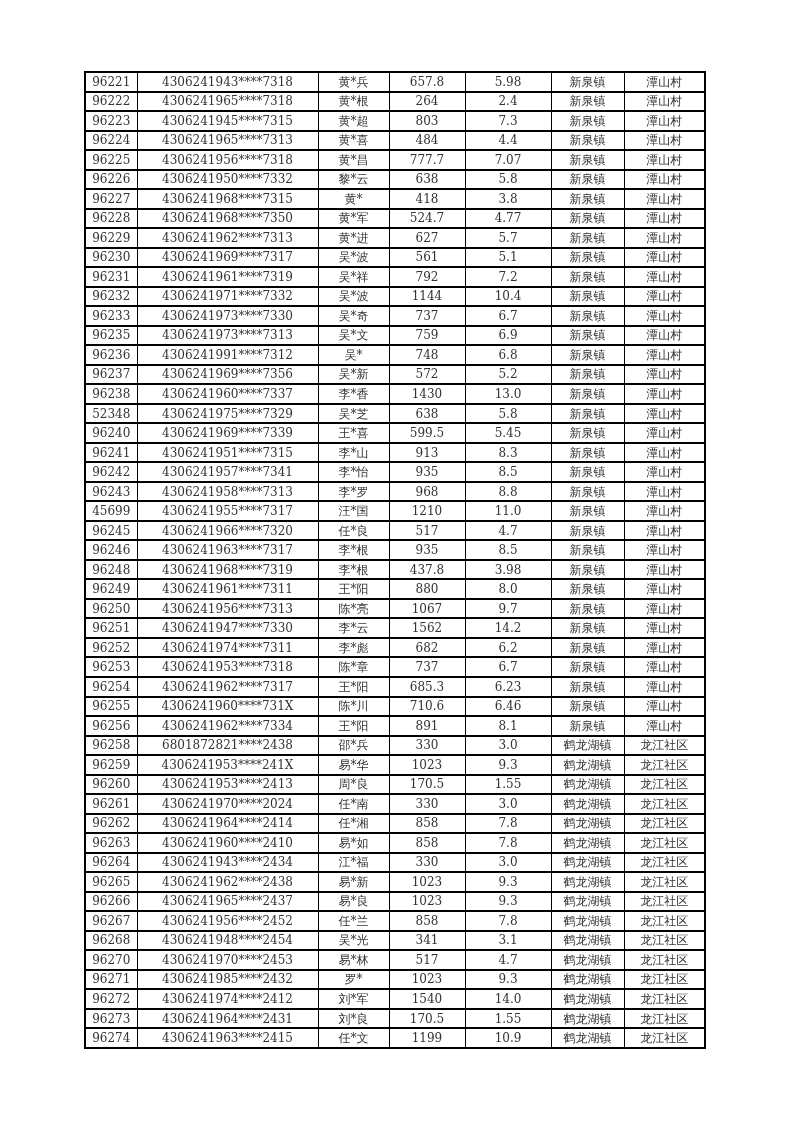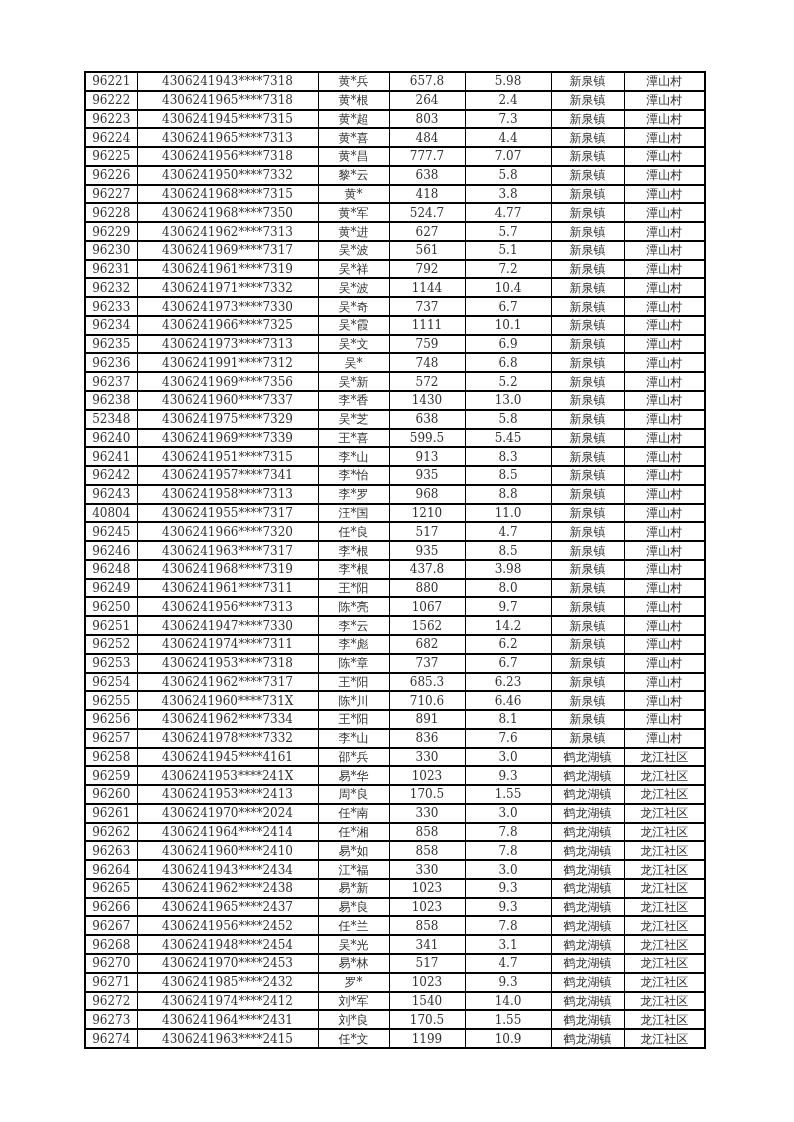--- a/index.html
+++ b/index.html
@@ -174,29 +174,20 @@
         <tr>
           <td>96233</td>
           <td>4306241973****7330</td>
           <td>吴*奇</td>
           <td>737</td>
           <td>6.7</td>
           <td>新泉镇</td>
           <td>潭山村</td>
         </tr>
         <tr>
-          <td>96234</td>
-          <td>4306241966****7325</td>
-          <td>吴*霞</td>
-          <td>1111</td>
-          <td>10.1</td>
-          <td>新泉镇</td>
-          <td>潭山村</td>
-        </tr>
-        <tr>
           <td>96235</td>
           <td>4306241973****7313</td>
           <td>吴*文</td>
           <td>759</td>
           <td>6.9</td>
           <td>新泉镇</td>
           <td>潭山村</td>
         </tr>
         <tr>
           <td>96236</td>
@@ -264,21 +255,21 @@
         <tr>
           <td>96243</td>
           <td>4306241958****7313</td>
           <td>李*罗</td>
           <td>968</td>
           <td>8.8</td>
           <td>新泉镇</td>
           <td>潭山村</td>
         </tr>
         <tr>
-          <td>40804</td>
+          <td>45699</td>
           <td>4306241955****7317</td>
           <td>汪*国</td>
           <td>1210</td>
           <td>11.0</td>
           <td>新泉镇</td>
           <td>潭山村</td>
         </tr>
         <tr>
           <td>96245</td>
           <td>4306241966****7320</td>
@@ -372,31 +363,22 @@
         <tr>
           <td>96256</td>
           <td>4306241962****7334</td>
           <td>王*阳</td>
           <td>891</td>
           <td>8.1</td>
           <td>新泉镇</td>
           <td>潭山村</td>
         </tr>
         <tr>
-          <td>96257</td>
-          <td>4306241978****7332</td>
-          <td>李*山</td>
-          <td>836</td>
-          <td>7.6</td>
-          <td>新泉镇</td>
-          <td>潭山村</td>
-        </tr>
-        <tr>
           <td>96258</td>
-          <td>4306241945****4161</td>
+          <td>6801872821****2438</td>
           <td>邵*兵</td>
           <td>330</td>
           <td>3.0</td>
           <td>鹤龙湖镇</td>
           <td>龙江社区</td>
         </tr>
         <tr>
           <td>96259</td>
           <td>4306241953****241X</td>
           <td>易*华</td>

